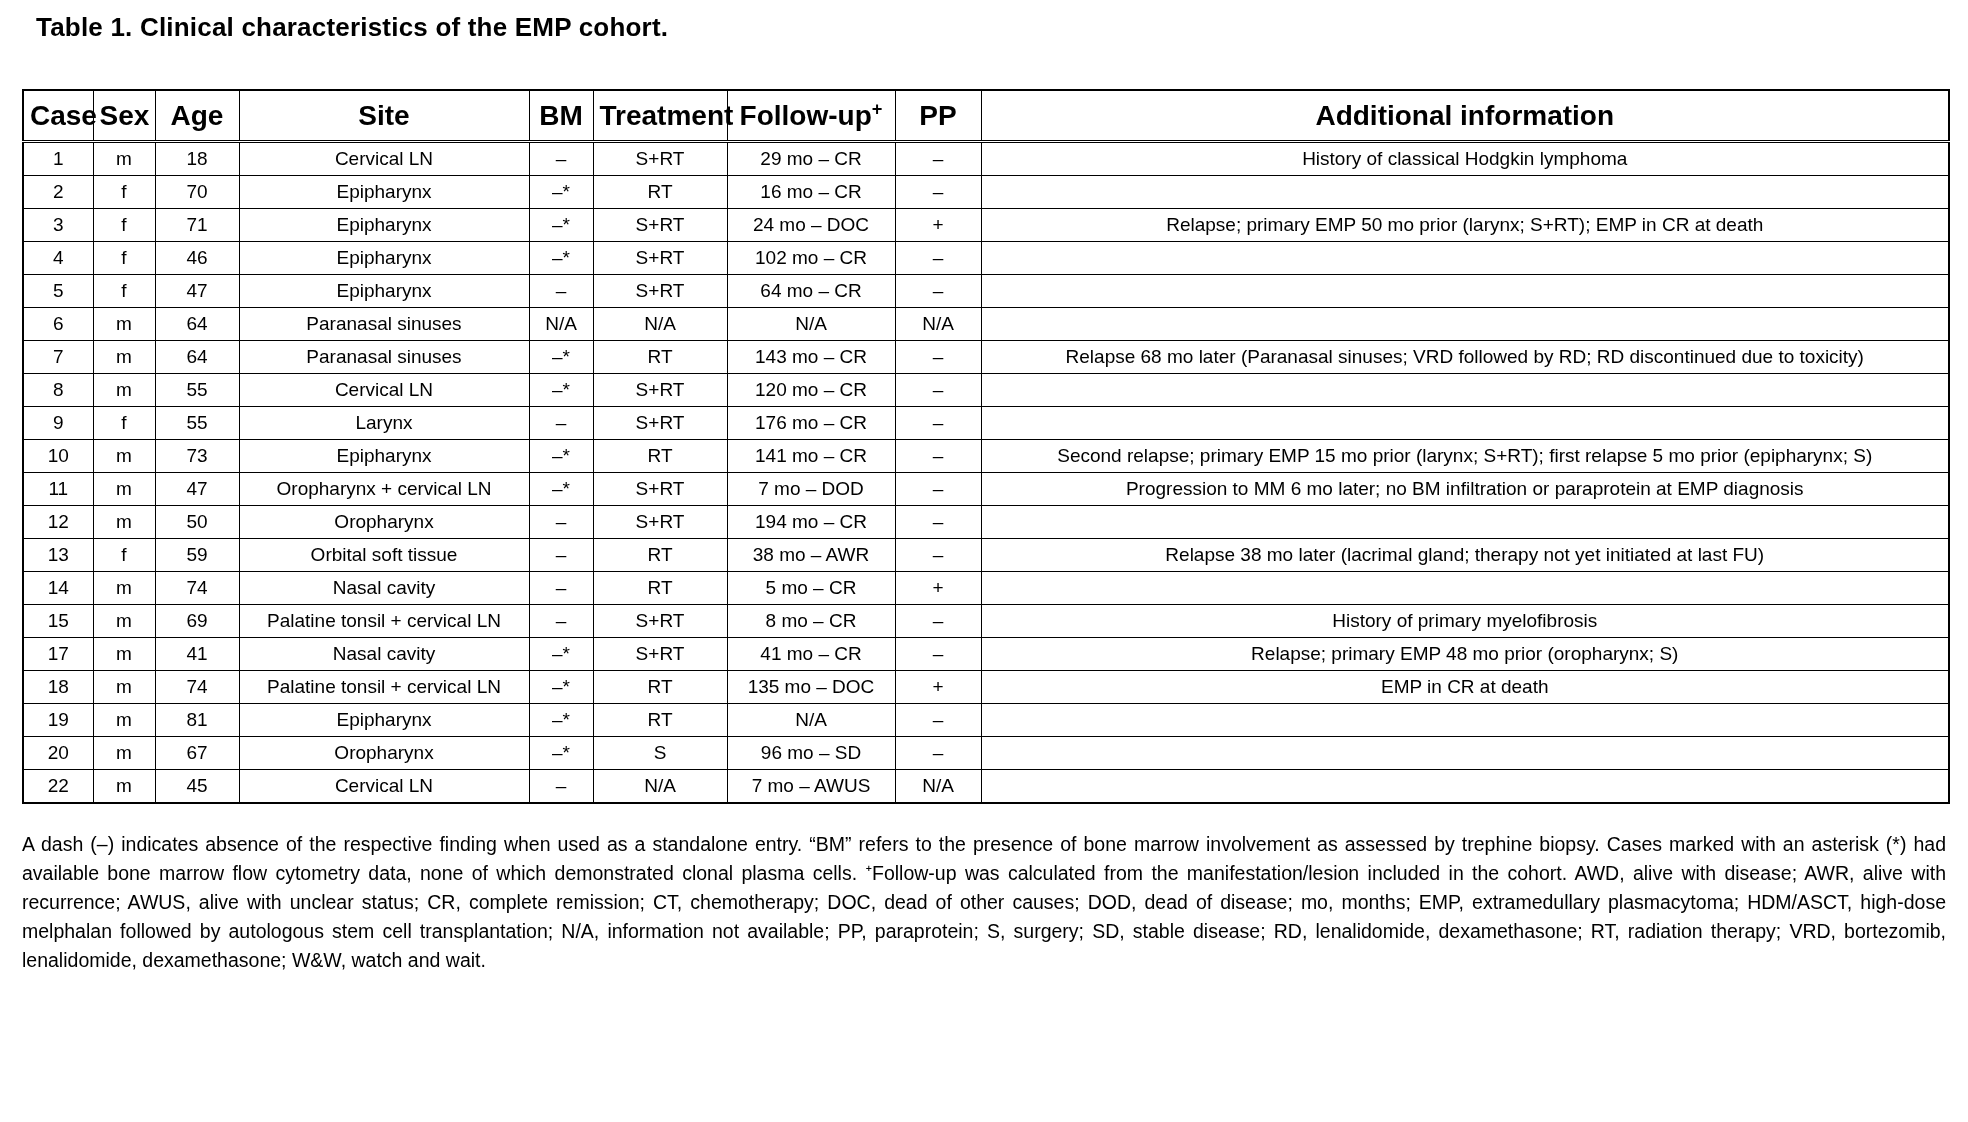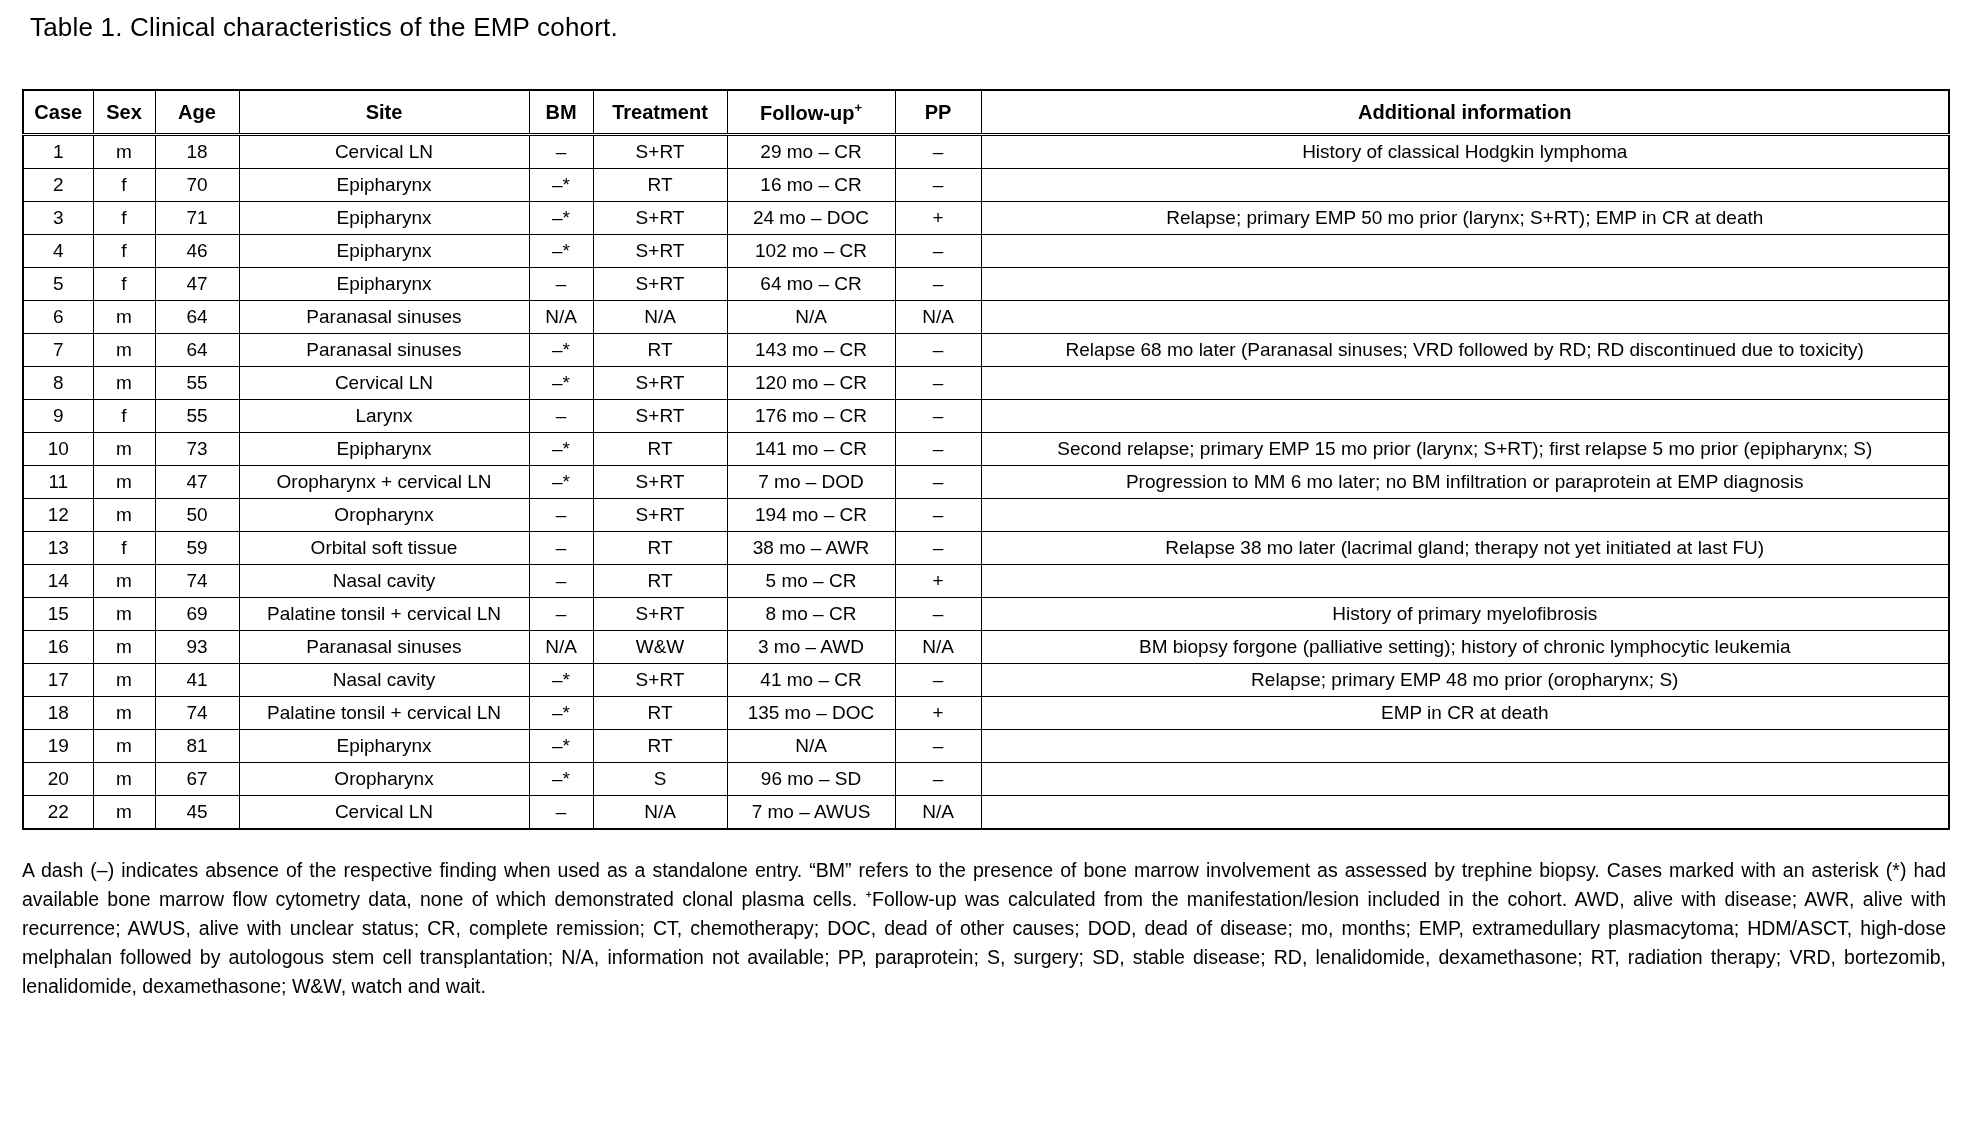--- a/index.html
+++ b/index.html
@@ -11,35 +11,35 @@
   }
   .page {
     width: 1968px;
     min-height: 1122px;
     box-sizing: border-box;
     padding: 8px 20px 20px 22px;
     background: #ffffff;
   }
   .title {
     font-size: 26px;
-    font-weight: normal;
-    margin: 4px 0 0 8px;
+    font-weight: bold;
+    margin: 4px 0 0 14px;
     letter-spacing: 0.2px;
   }
   table.clinical {
     margin-top: 46px;
     border-collapse: collapse;
     table-layout: fixed;
     width: 1926px;
     border: 2px solid #000;
   }
   table.clinical th {
     border: 1px solid #000;
     border-bottom: 3px double #000;
-    font-size: 20px;
+    font-size: 28px;
     font-weight: bold;
     text-align: center;
     padding: 8px 6px;
     height: 26px;
   }
   table.clinical td {
     border: 1px solid #000;
     font-size: 19px;
     padding: 3px 8px;
     height: 26px;
@@ -257,31 +257,20 @@
           <td class="c">m</td>
           <td class="c">69</td>
           <td class="l">Palatine tonsil + cervical LN</td>
           <td class="c">–</td>
           <td class="c">S+RT</td>
           <td class="c">8 mo – CR</td>
           <td class="c">–</td>
           <td class="l">History of primary myelofibrosis</td>
         </tr>
         <tr>
-          <td class="c">16</td>
-          <td class="c">m</td>
-          <td class="c">93</td>
-          <td class="l">Paranasal sinuses</td>
-          <td class="c">N/A</td>
-          <td class="c">W&amp;W</td>
-          <td class="c">3 mo – AWD</td>
-          <td class="c">N/A</td>
-          <td class="l">BM biopsy forgone (palliative setting); history of chronic lymphocytic leukemia</td>
-        </tr>
-        <tr>
           <td class="c">17</td>
           <td class="c">m</td>
           <td class="c">41</td>
           <td class="l">Nasal cavity</td>
           <td class="c">–*</td>
           <td class="c">S+RT</td>
           <td class="c">41 mo – CR</td>
           <td class="c">–</td>
           <td class="l">Relapse; primary EMP 48 mo prior (oropharynx; S)</td>
         </tr>

